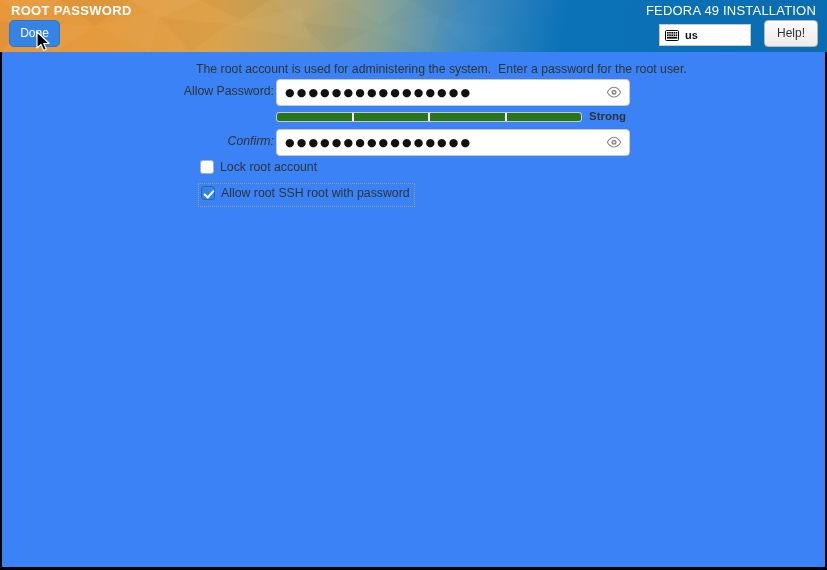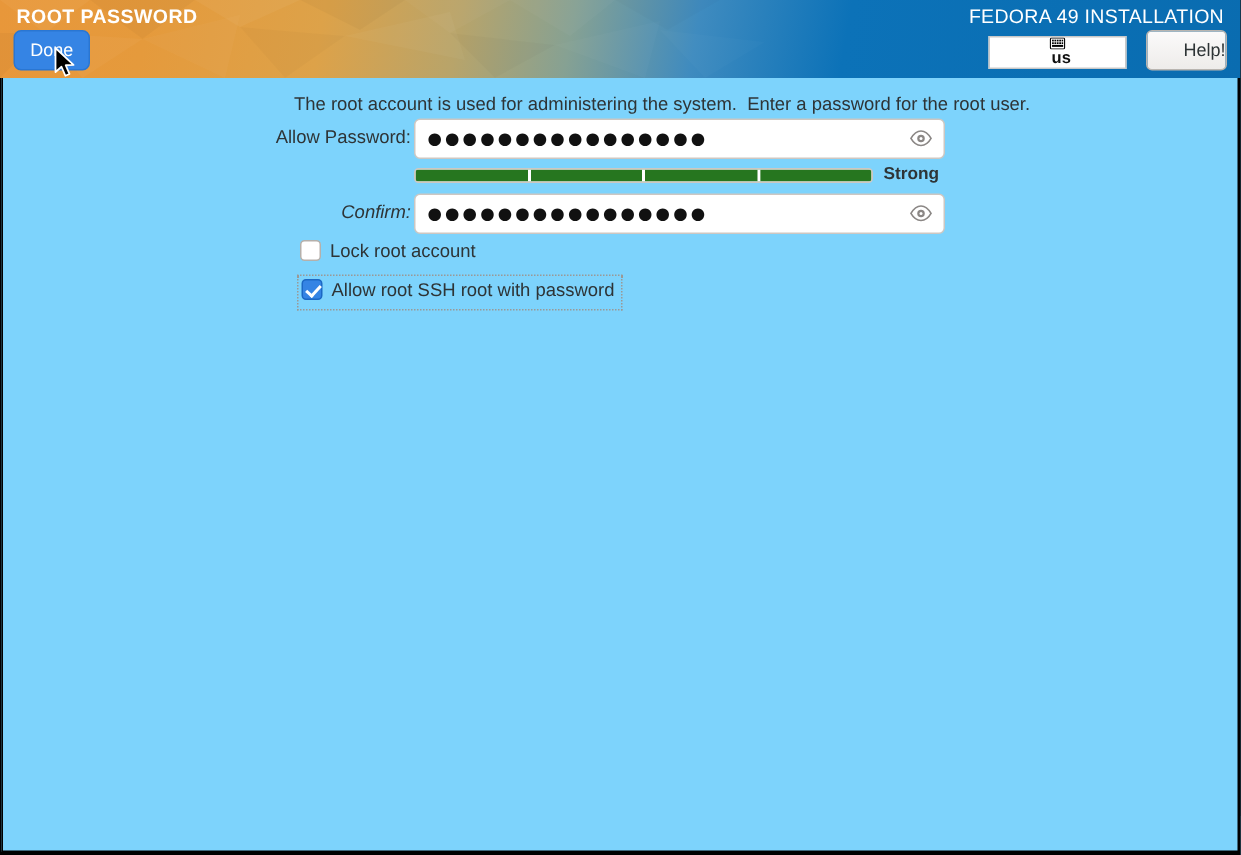--- a/index.html
+++ b/index.html
@@ -87,21 +87,20 @@
     left: 659px;
     top: 24px;
     width: 92px;
     height: 22px;
     background: #ffffff;
     border: 1px solid #c8c8c8;
     box-sizing: border-box;
     display: flex;
     align-items: center;
     padding-left: 5px;
-    flex-direction: column;
   }
   .kb-icon {
     width: 14px;
     height: 11px;
     margin-right: 6px;
     display: block;
   }
   .kb-label {
     font-size: 11px;
     font-weight: bold;
@@ -112,33 +111,33 @@
     left: 764px;
     top: 20px;
     width: 54px;
     height: 27px;
     background: linear-gradient(#fbfafa, #eeecea);
     border: 1px solid #b9b5b0;
     border-radius: 4px;
     font-size: 12px;
     color: #2e3436;
     line-height: 25px;
-    text-align: right;
+    text-align: center;
     cursor: pointer;
     box-sizing: border-box;
   }
 
   
   .body-panel {
     position: absolute;
     left: 1px;
     top: 52px;
     width: 825px;
     height: 516px;
-    background: #7dd3fc;
+    background: #3b82f6;
     border-left: 1px solid #000000;
     border-right: 1px solid #000000;
     border-bottom: 1px solid #000000;
     box-sizing: border-box;
   }
 
   .description {
     position: absolute;
     left: 194px;
     top: 10px;

